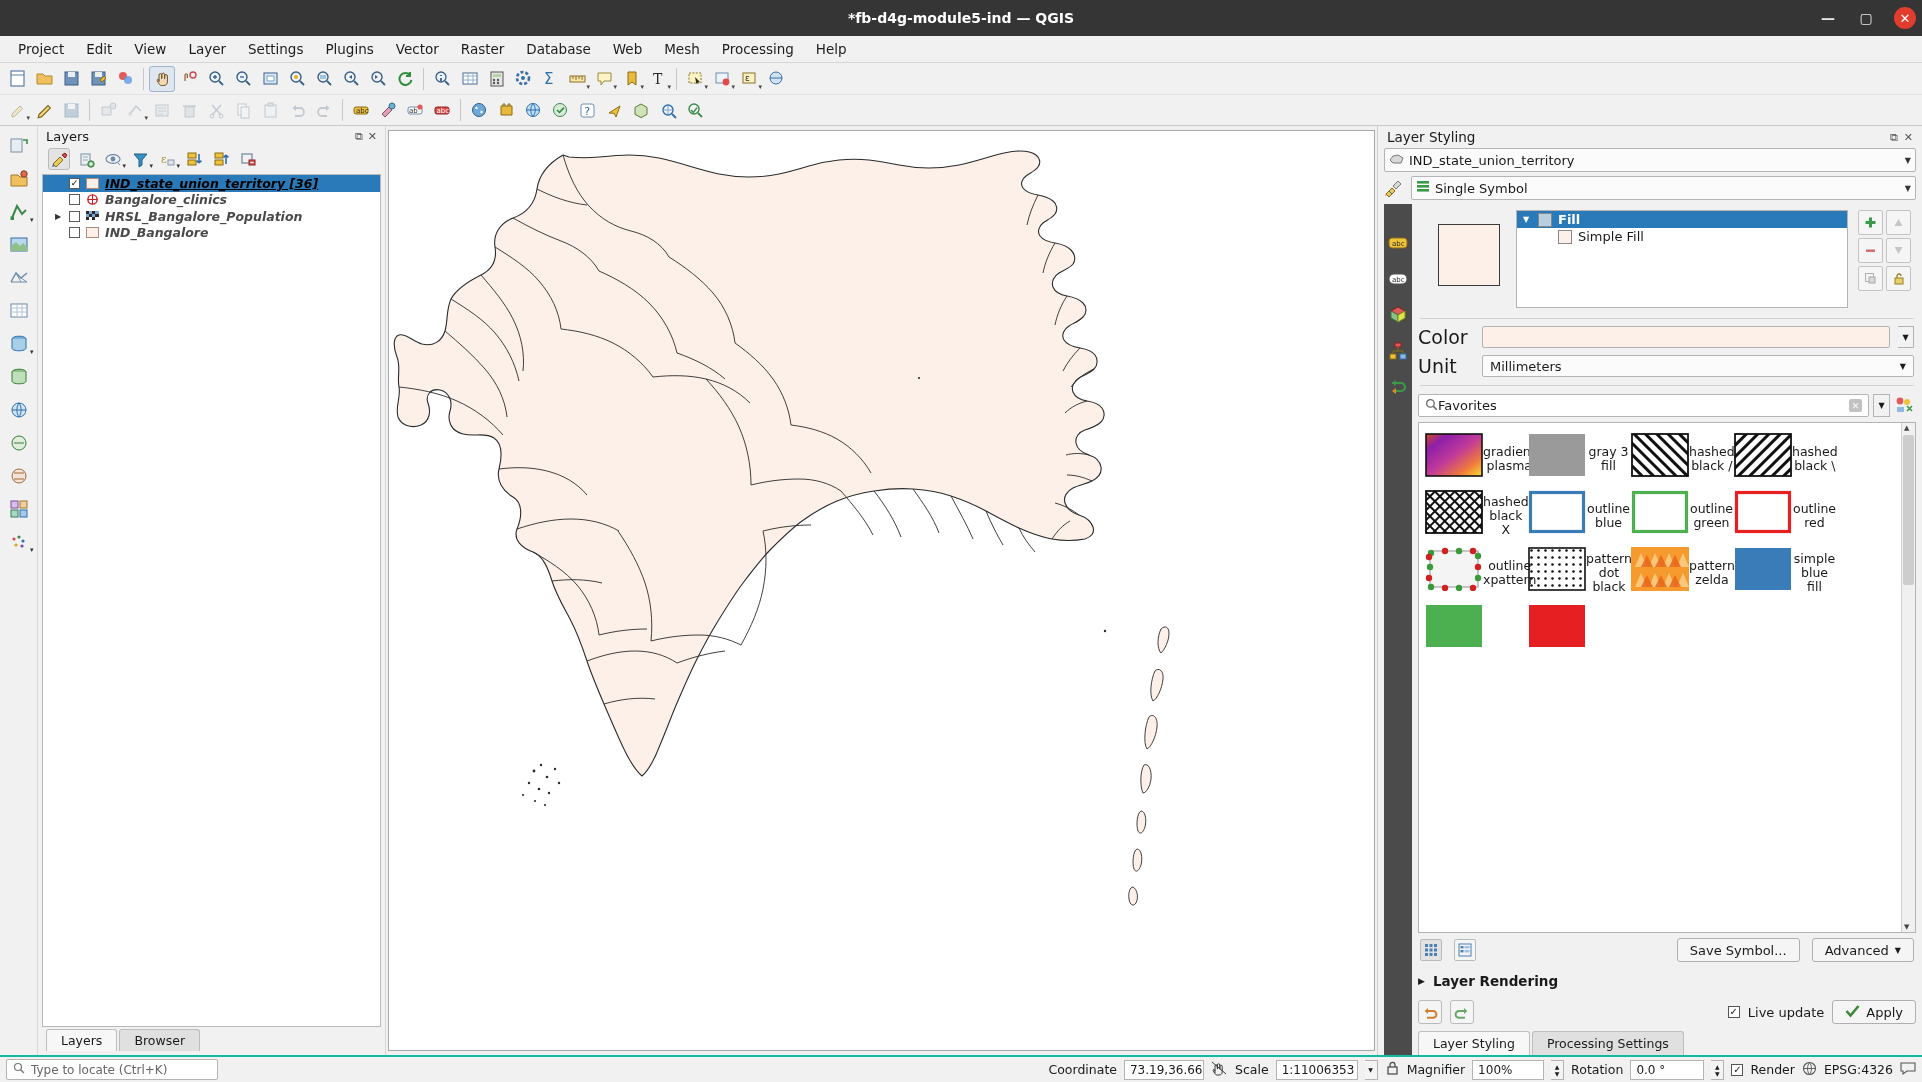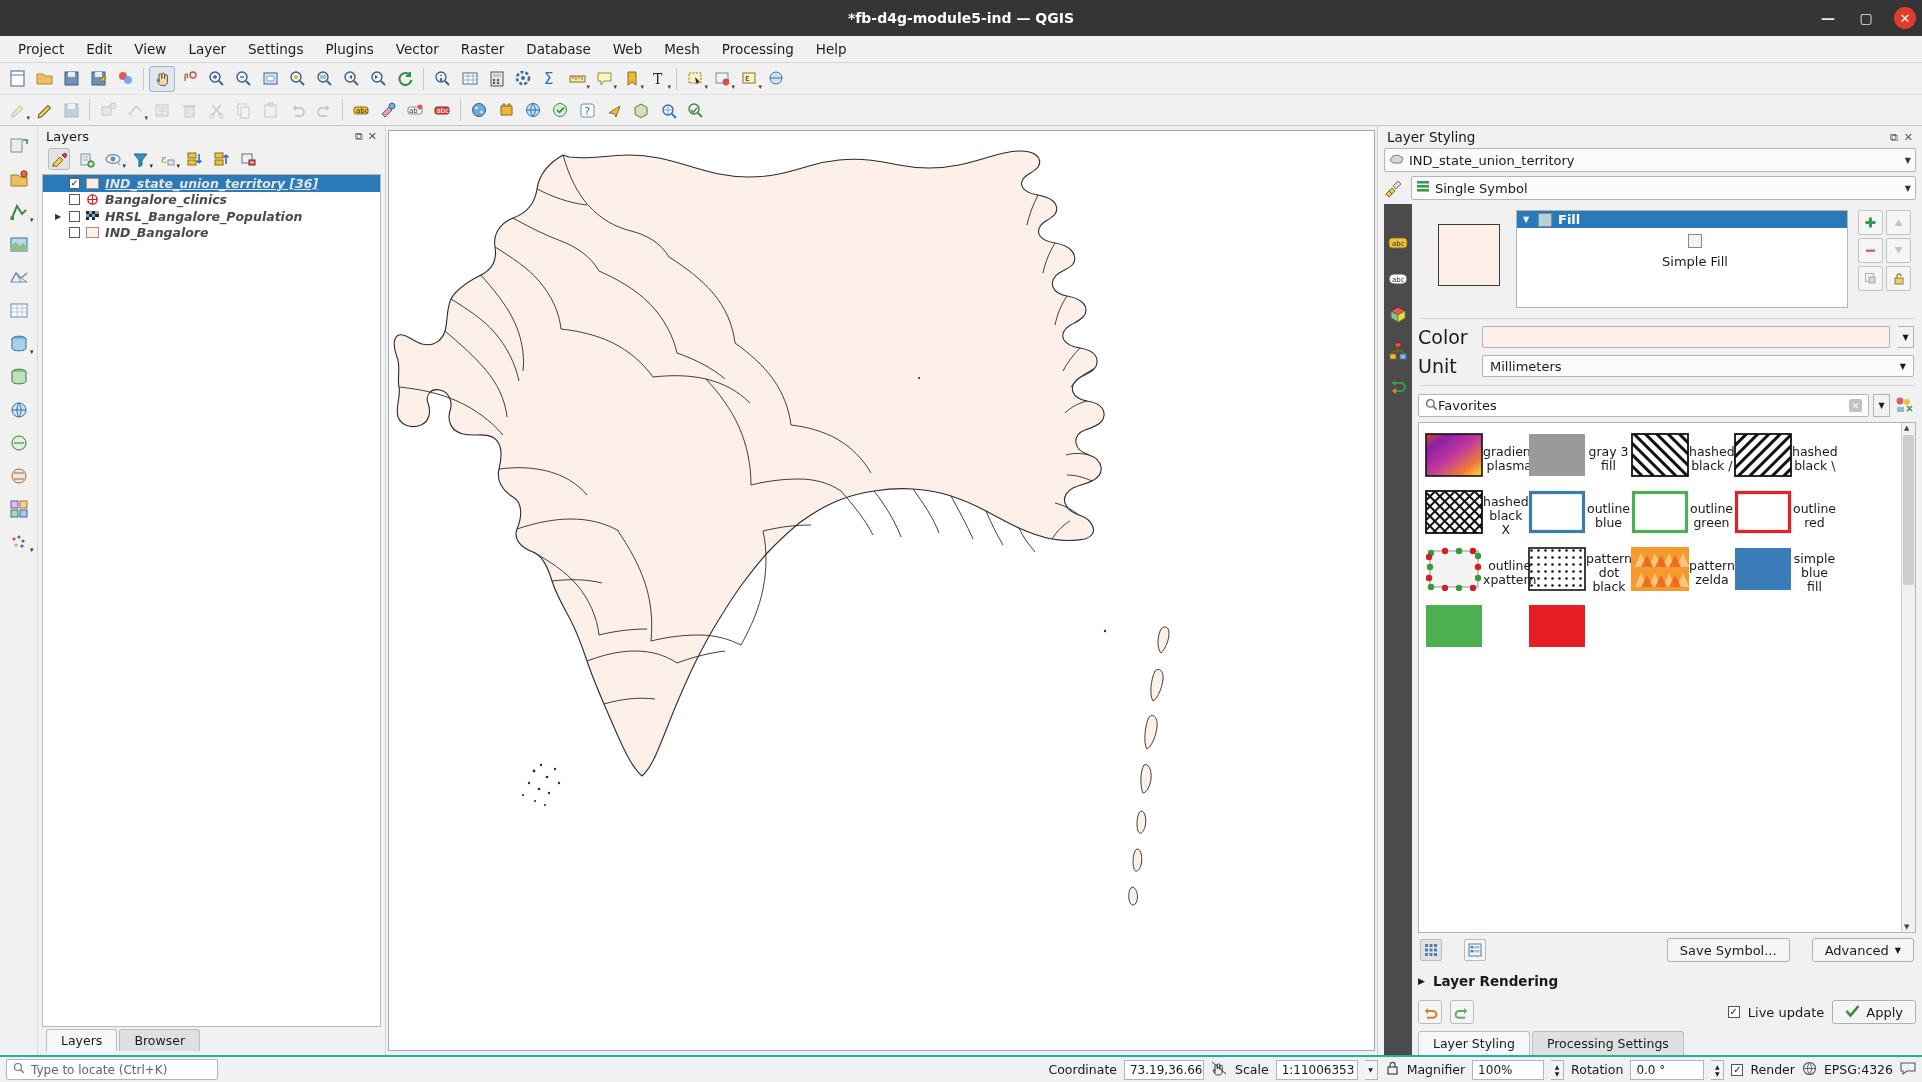--- a/index.html
+++ b/index.html
@@ -63,21 +63,21 @@
   .ltb.pressed { background: #e3e3e3; border: 1px solid #b9b9b9; }
   .ltb .caret { position: absolute; right: -2px; bottom: 0px; font-size: 7px; color: #333; }
   .layer-tree { flex: 1 1 auto; background: #ffffff; border: 1px solid #b9b9b9; margin-top: 2px; overflow: hidden; }
   .layer-row { height: 16.5px; display: flex; align-items: center; gap: 6px; padding-left: 10px; font-size: 12.5px; }
   .layer-row.selected { background: #2a7ab9; color: #ffffff; }
   .layer-row .expander { width: 10px; font-size: 8px; color: #333; text-align: center; }
   .layer-row.selected .expander { color: #fff; }
   .lchk { width: 11px; height: 11px; border: 1px solid #5a5a5a; background: #fff; display: flex;
           align-items: center; justify-content: center; font-size: 9px; color: #000; line-height: 1; flex: 0 0 11px;}
   .lname { font-style: italic; font-weight: bold; color: #4a4a4a; white-space: nowrap; }
-  .layer-row.selected .lname { color: #e5e5e5; text-decoration: underline; }
+  .layer-row.selected .lname { color: #000000; text-decoration: underline; }
   .lsym { width: 13px; height: 13px; flex: 0 0 13px; display:flex; align-items:center; justify-content:center;}
   .panel-tabs { height: 24px; display: flex; align-items: flex-end; gap: 2px; padding-left: 4px; }
   .ptab { padding: 3px 14px; font-size: 12.5px; background: #e0e0e0; border: 1px solid #bdbdbd; border-bottom: none;
           border-radius: 3px 3px 0 0; }
   .ptab.active { background: #f7f7f7; }
 
   
   .map-area { flex: 1 1 auto; padding: 4px 2px 4px 2px; display: flex; min-width: 0; }
   .map-canvas { flex: 1 1 auto; background: #ffffff; border: 1px solid #a8a8a8; position: relative; overflow: hidden; }
   .map-canvas svg { position: absolute; left: 0; top: 0; }
@@ -136,21 +136,21 @@
                  display: flex; flex-wrap: wrap; align-content: flex-start; overflow: hidden; position: relative;
                  padding: 10px 6px 0 6px; }
   .gal-item { width: 103px; display: flex; align-items: center; margin-bottom: 10px; }
   .gal-sw { width: 58px; height: 44px; }
   .gal-label { font-size: 12.5px; text-align: center; line-height: 14px; margin-top: 4px; max-width: 96px; }
   .gal-scroll { position: absolute; right: 0; top: 0; width: 14px; height: 100%; background: #f0f0f0; border-left: 1px solid #d0d0d0;}
   .gal-scroll .thumb { position: absolute; top: 12px; left: 1px; width: 11px; height: 150px; background: #cdcdcd; border-radius: 2px;}
   .gal-scroll .up, .gal-scroll .dn { position: absolute; left: 2px; font-size: 7px; color: #444;}
   .gal-scroll .up { top: 1px; } .gal-scroll .dn { bottom: 1px; }
 
-  .gal-foot { height: 34px; display: flex; align-items: center; gap: 22px; padding: 0 2px; }
+  .gal-foot { height: 34px; display: flex; align-items: center; gap: 12px; padding: 0 2px; }
   .viewbtn { width: 22px; height: 22px; border: 1px solid #bbb; background: #f5f5f5; border-radius: 2px;
              display: flex; align-items: center; justify-content: center;}
   .viewbtn.on { background: #e2e2e2; }
   .pbtn { height: 24px; padding: 0 12px; border: 1px solid #b0b0b0; background: #f5f5f5; border-radius: 3px;
           display: flex; align-items: center; font-size: 13px; gap: 6px;}
   .layer-render { display: flex; align-items: center; gap: 8px; height: 28px; font-size: 13.5px; font-weight: bold; }
   .lr-arrow { font-size: 9px; }
   .st-foot { height: 34px; display: flex; align-items: center; gap: 8px; }
   .rbtn { width: 24px; height: 24px; border: 1px solid #bbb; background: #f5f5f5; border-radius: 3px;
           display: flex; align-items: center; justify-content: center; }
@@ -979,21 +979,21 @@
         <div class="st-content">
 
           <div class="sym-top">
             <div class="sym-preview"></div>
             <div class="sym-tree" id="symbol-tree">
                 <div class="tree-row sel" style="padding-left: 6px;">
                   <span class="tw">▼</span>
                   <span class="tsw" style="background: rgb(184, 207, 224);"></span>
                   <span>Fill</span>
                 </div>
-                <div class="tree-row" style="padding-left: 26px; flex-direction: column;">
+                <div class="tree-row" style="padding-left: 26px;">
                   <span class="tw"></span>
                   <span class="tsw" style="background: rgb(253, 240, 232);"></span>
                   <span>Simple Fill</span>
                 </div>
               </div>
             <div class="sym-btns">
               <div class="sbtn">
                   <svg width="13" height="13">
                     <path d="M6.5 1.5v10M1.5 6.5h10" stroke="#3a9a4a" stroke-width="3"></path>
                   </svg>

